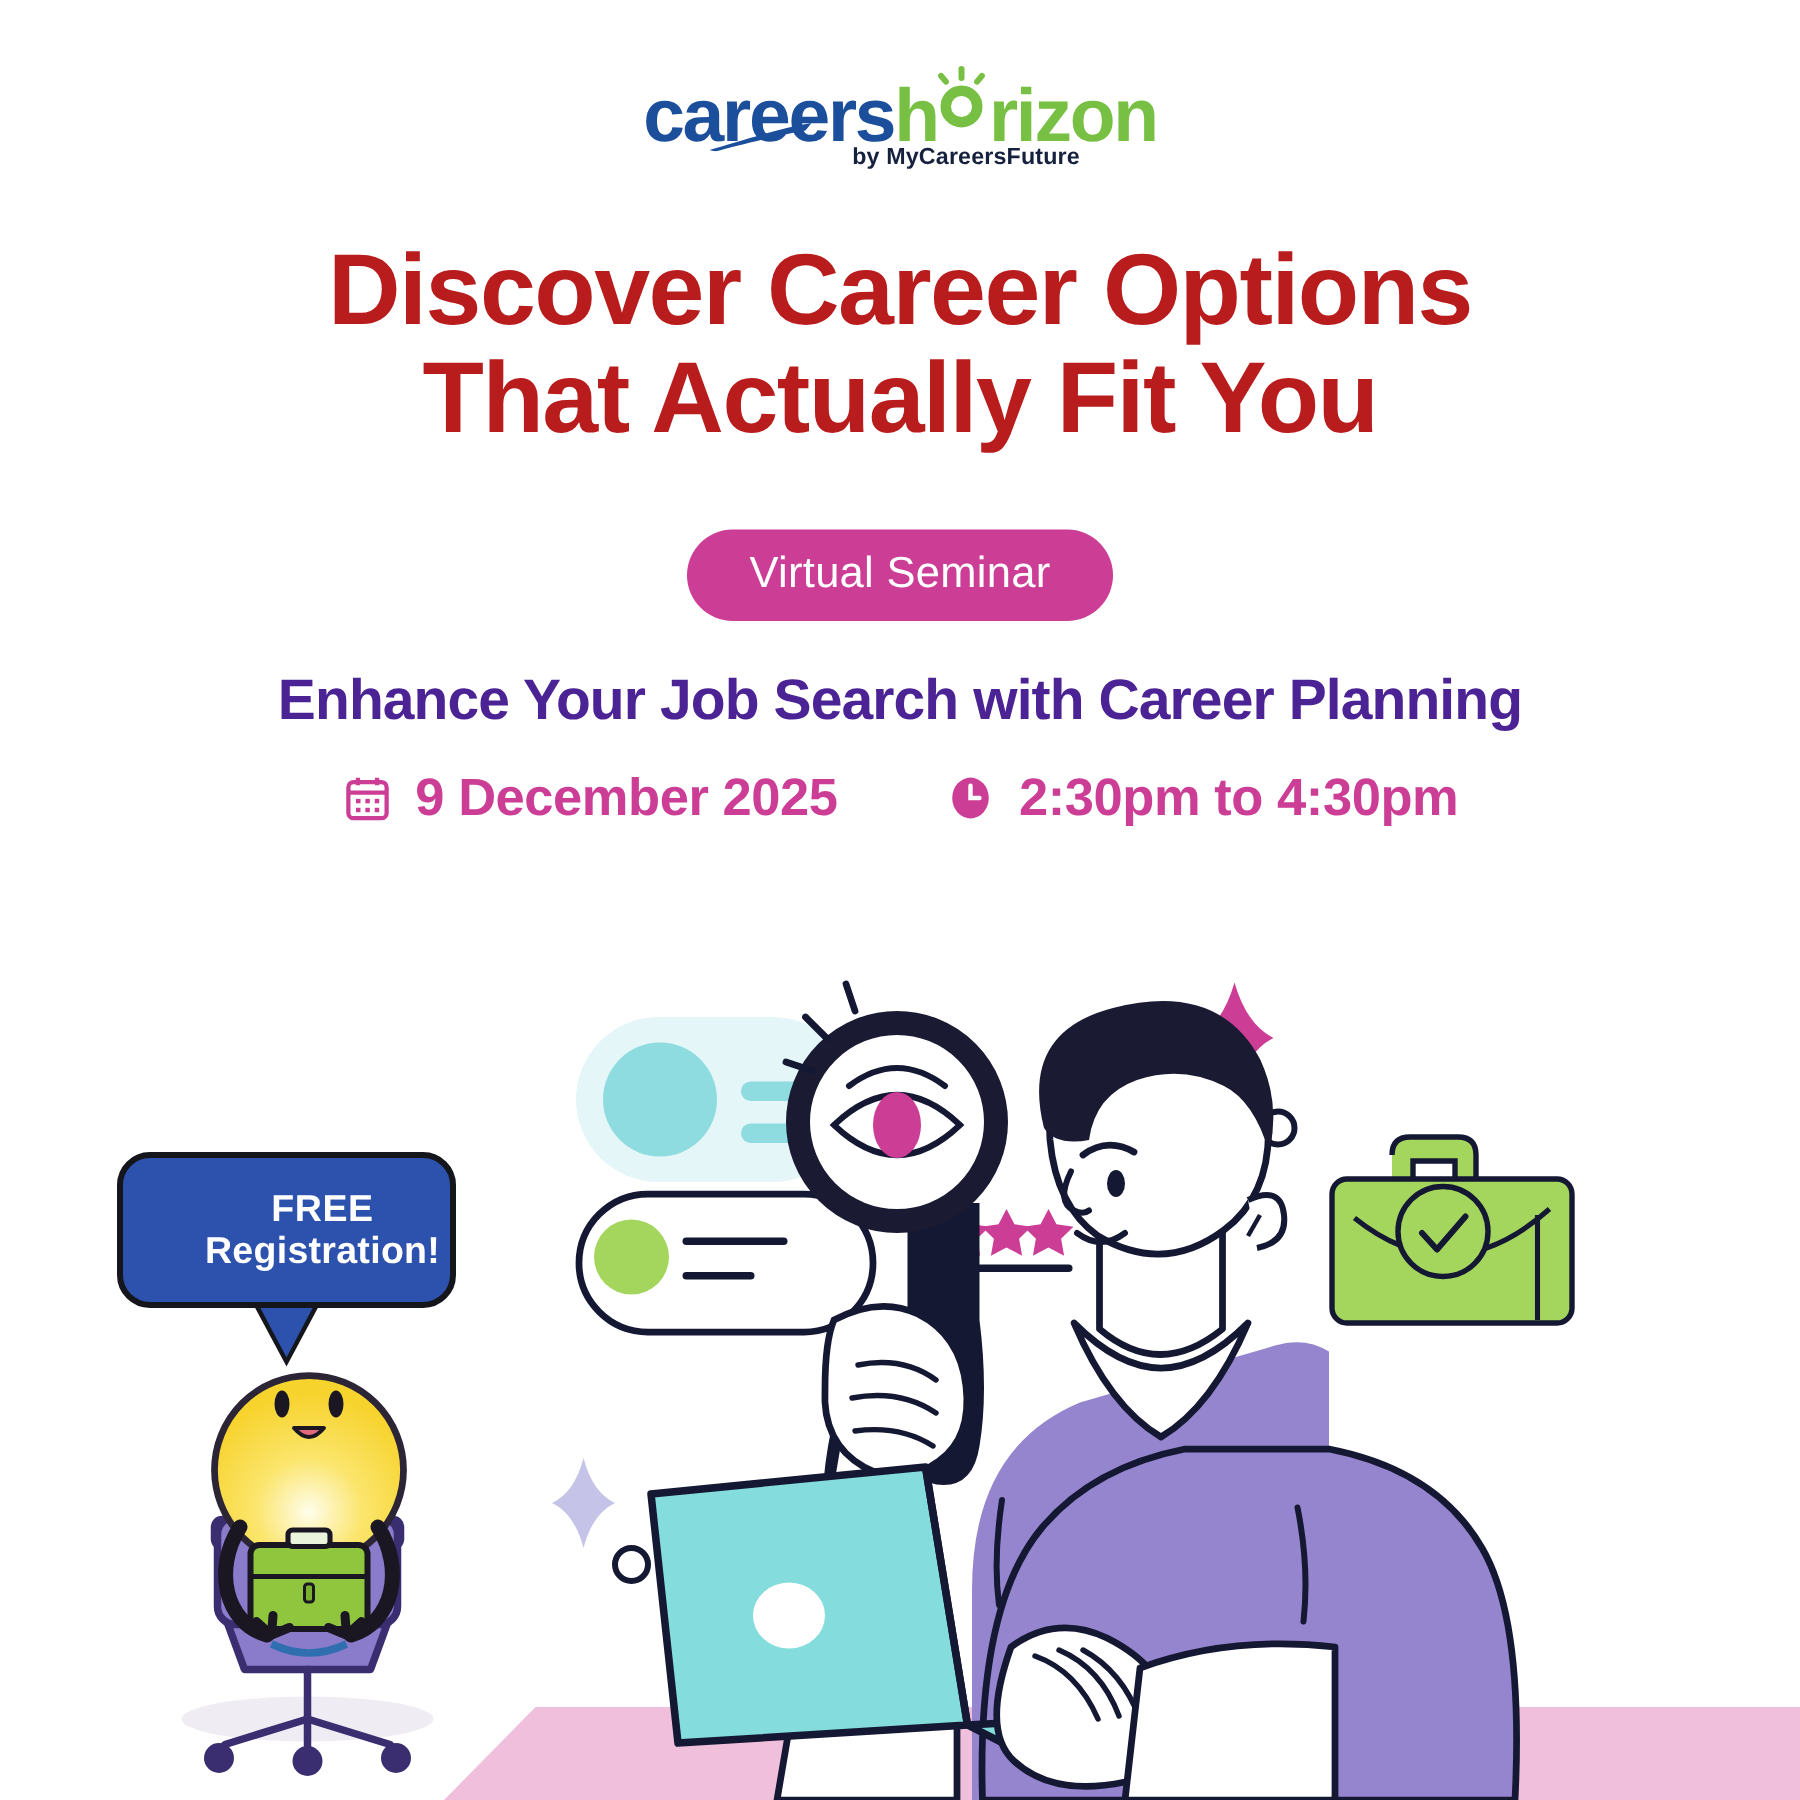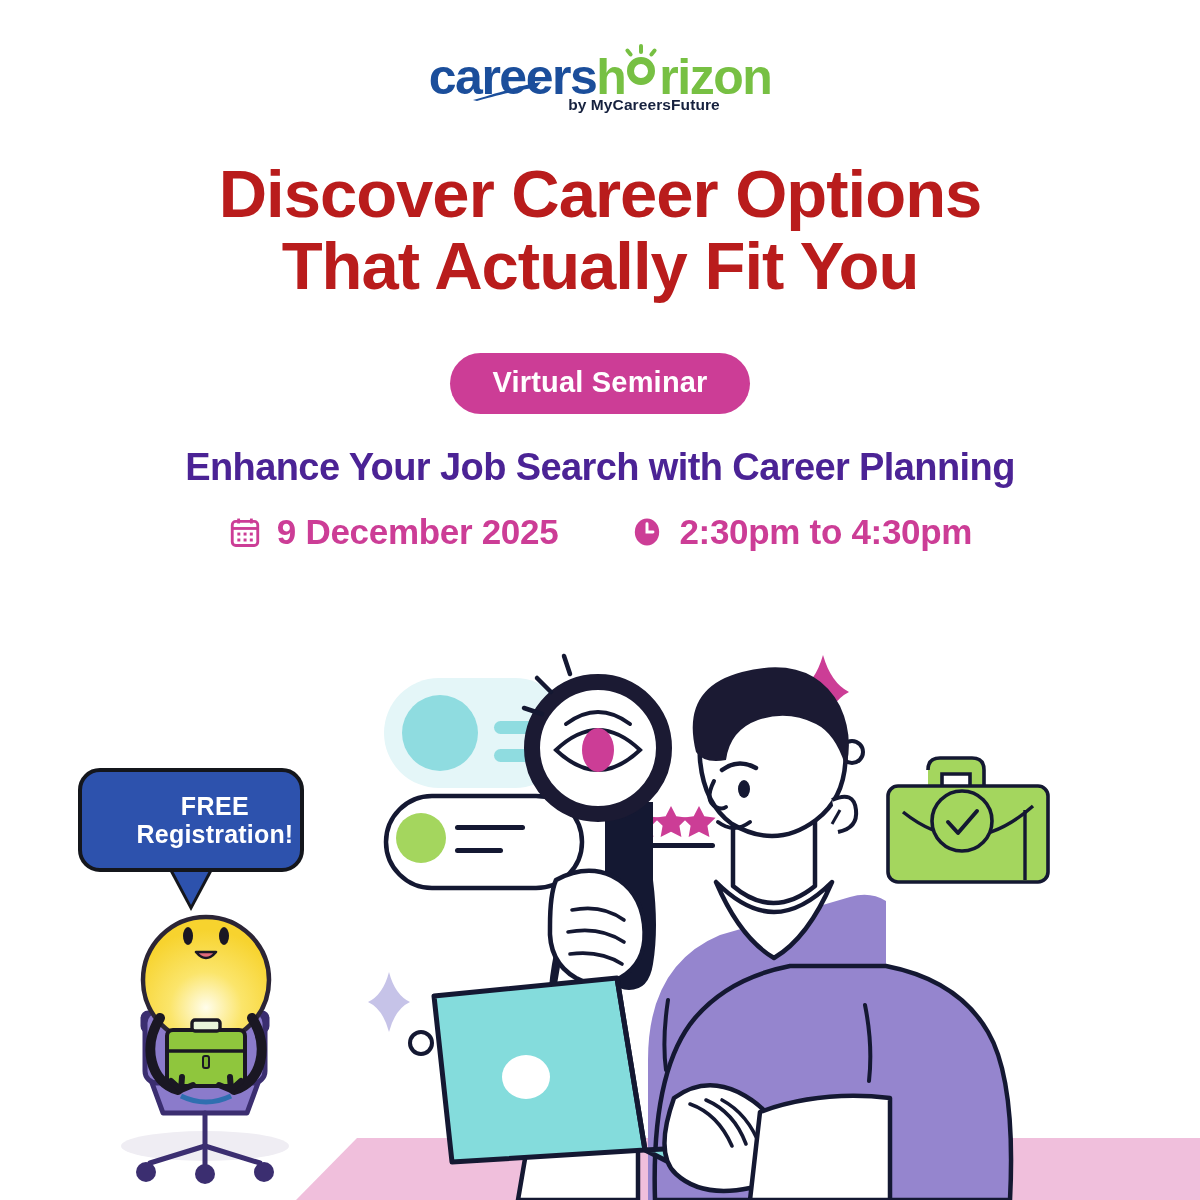--- a/index.html
+++ b/index.html
@@ -60,21 +60,21 @@
     line-height: 1.08;
     letter-spacing: -1px;
   }
   .headline .l2 { display: block; }
 
   
   .pill-wrap { position: absolute; top: 353px; left: 0; width: 1200px; text-align: center; }
   .pill {
     display: inline-block;
     background: #CC3D96; color: #ffffff;
-    font-size: 29px; font-weight: bold;
+    font-size: 29px; font-weight: normal;
     padding: 13px 42px 15px; border-radius: 40px;
     letter-spacing: .2px;
   }
 
   
   .subtitle {
     position: absolute; top: 446px; left: 0; width: 1200px;
     text-align: center; color: #4B2395;
     font-size: 38px; font-weight: bold; letter-spacing: -.6px;
   }

